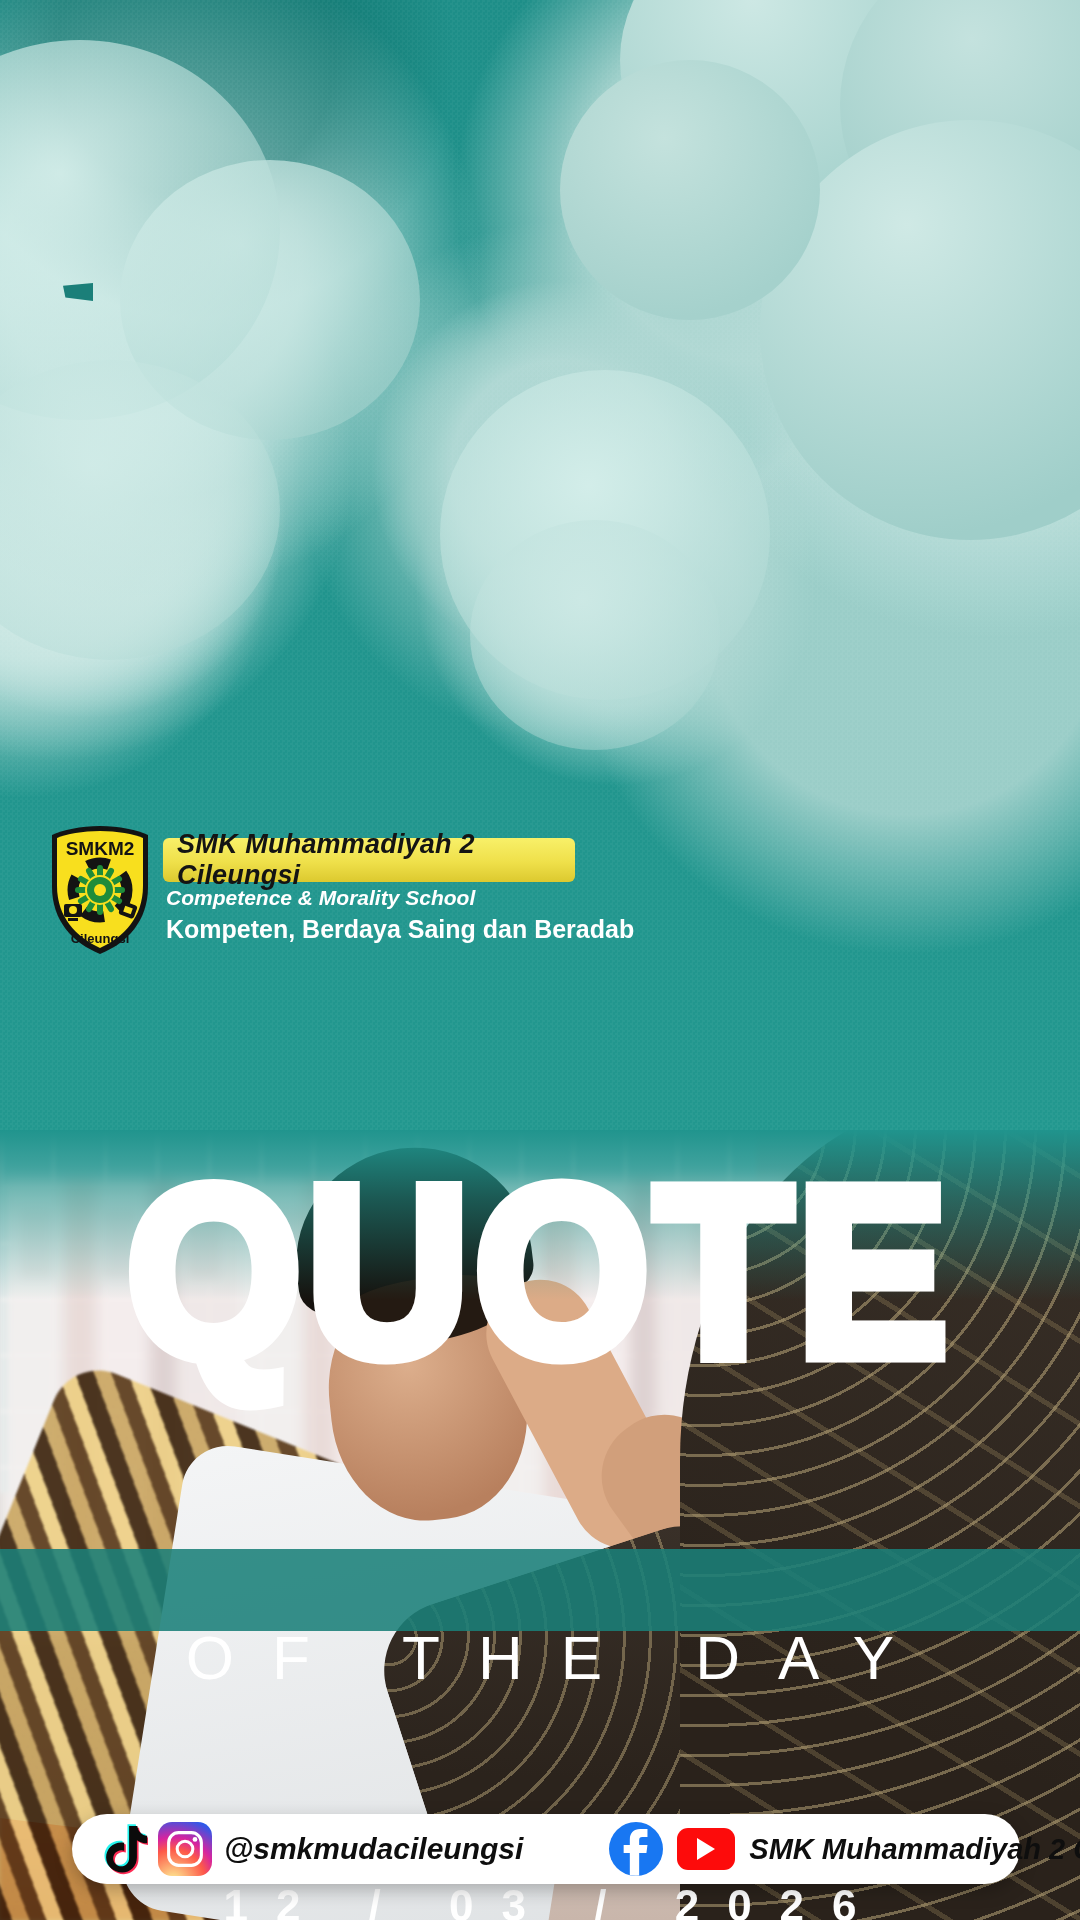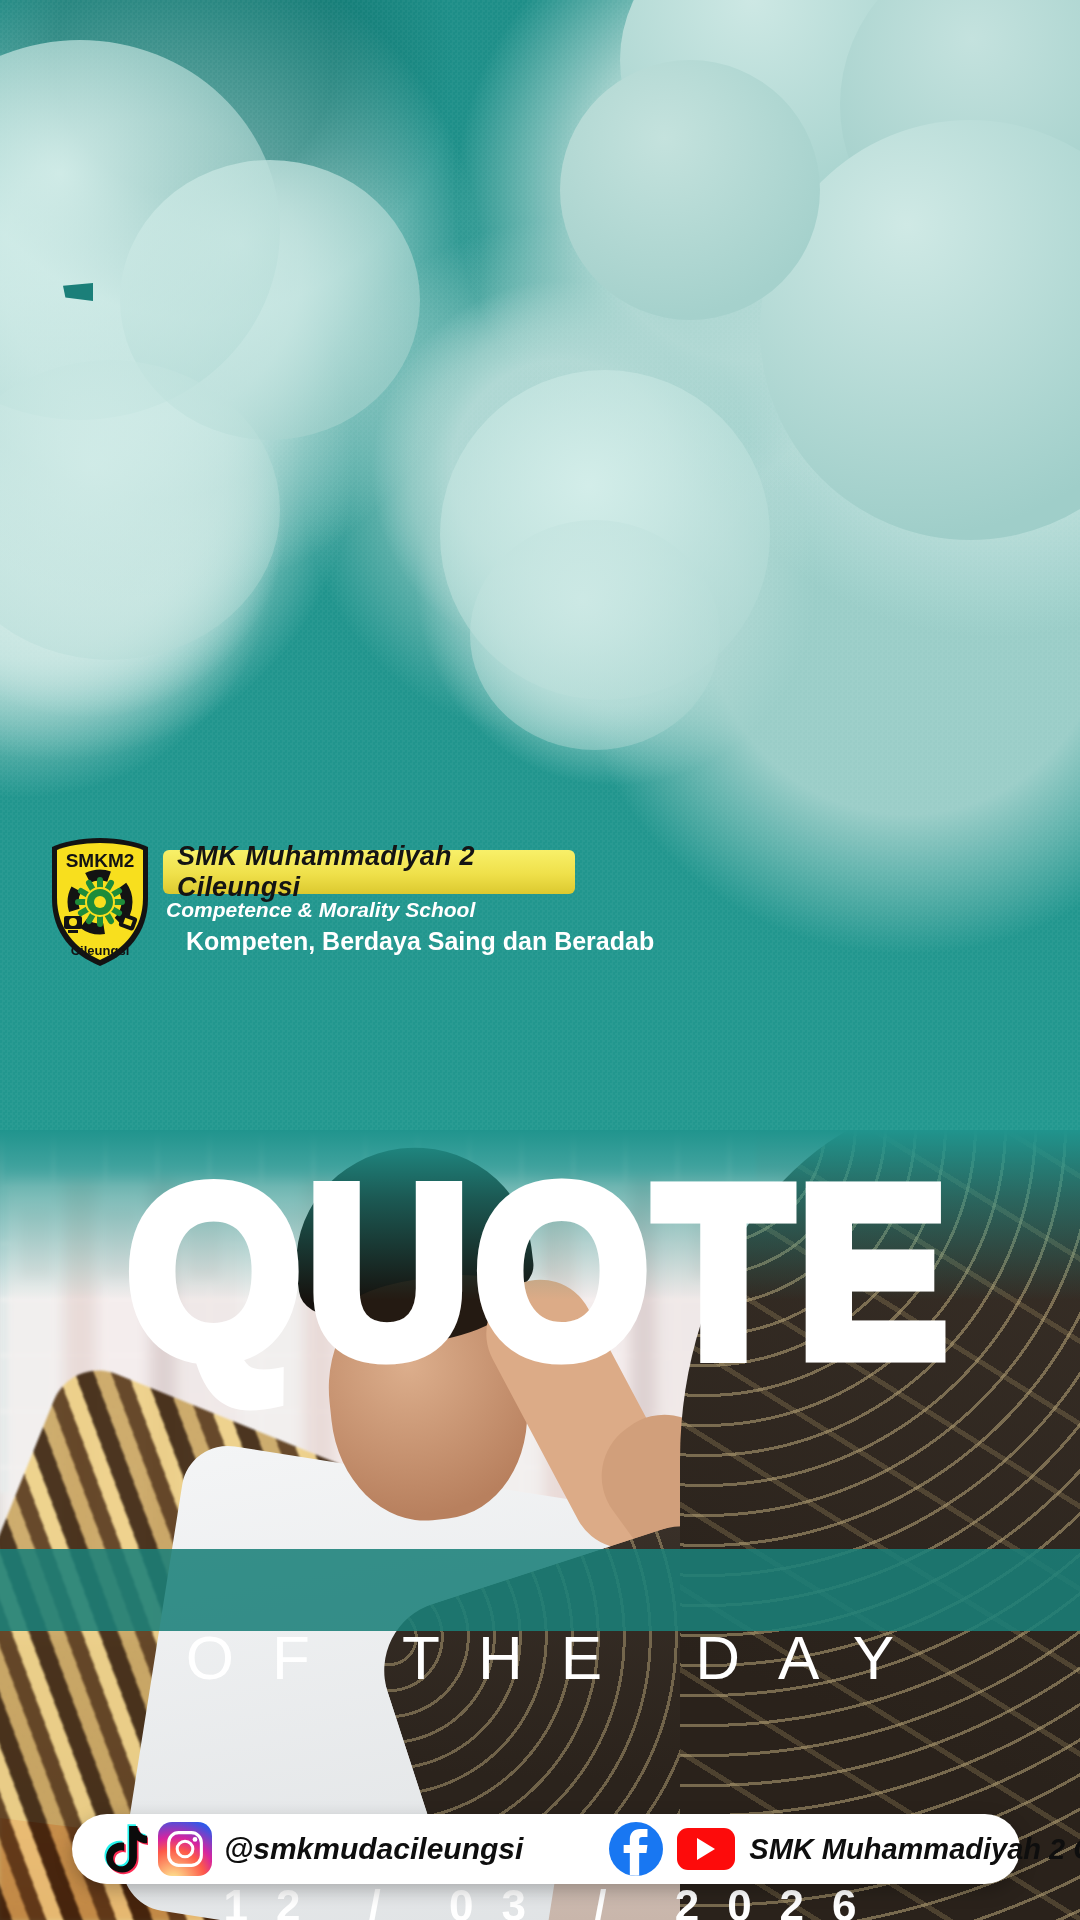--- a/index.html
+++ b/index.html
@@ -36,28 +36,28 @@
   .c3{left:760px;top:120px;width:420px;height:420px;background:radial-gradient(circle at 35% 25%, #cfe9e5, #9fcec9 75%);}
   .c4{left:560px;top:60px;width:260px;height:260px;background:radial-gradient(circle at 40% 30%, #c4e2dd, #a5d1cc 75%);}
   .c5{left:120px;top:160px;width:300px;height:280px;background:radial-gradient(circle at 40% 30%, rgba(210,236,232,.9), rgba(170,213,208,.55) 75%);}
   .c6{left:-120px;top:40px;width:400px;height:380px;background:radial-gradient(circle at 45% 35%, rgba(216,240,236,.9), rgba(176,217,212,.45) 78%);}
   .c7{left:440px;top:370px;width:330px;height:330px;background:radial-gradient(circle at 45% 35%, rgba(212,238,234,.95), rgba(176,217,212,.5) 78%);}
   .c8{left:-60px;top:360px;width:340px;height:300px;background:radial-gradient(circle at 45% 35%, rgba(208,235,231,.85), rgba(176,217,212,.4) 78%);}
   .c9{left:470px;top:520px;width:250px;height:230px;background:radial-gradient(circle at 45% 35%, rgba(205,233,229,.9), rgba(176,217,212,.4) 78%);}
   .snip{position:absolute;left:63px;top:283px;width:30px;height:18px;background:#1b7f79;
     clip-path:polygon(0 15%,100% 0,100% 100%,8% 80%);}
   
-  .header{position:absolute;left:0;top:12px;width:100%;height:180px;}
+  .header{position:absolute;left:0;top:0;width:100%;height:180px;}
   .logo{position:absolute;left:40px;top:34px;}
   .name-banner{position:absolute;left:163px;top:48px;width:412px;height:44px;
     background:linear-gradient(180deg,#f8f069 0%,#efe04a 55%,#dcc92f 100%);
     border-radius:6px;display:flex;align-items:center;padding-left:14px;box-sizing:border-box;}
   .name-banner span{font-style:italic;font-weight:bold;font-size:27px;color:#141414;letter-spacing:.2px;}
   .tag-en{position:absolute;left:166px;top:96px;font-style:italic;font-weight:bold;font-size:21px;color:#fff;}
-  .tag-id{position:absolute;left:166px;top:125px;font-weight:bold;font-size:25px;color:#fff;margin-left:20px;}
+  .tag-id{position:absolute;left:166px;top:125px;font-weight:bold;font-size:25px;color:#fff;}
   
   .quote-word{position:absolute;left:0;top:168px;width:100%;text-align:center;
     font-size:224px;font-weight:bold;color:#fff;-webkit-text-stroke:14px #ffffff;
     letter-spacing:6px;transform:scaleY(1.08);transform-origin:top center;line-height:1.1;}
   .band{position:absolute;left:0;top:333px;width:100%;height:82px;background:rgba(26,128,121,.88);}
   .band-text{position:absolute;left:0;top:324px;width:100%;text-align:center;
     font-size:62px;font-weight:500;color:#fff;letter-spacing:38px;text-indent:38px;}
   .date{position:absolute;left:0;top:512px;width:100%;text-align:center;
     font-size:44px;font-weight:bold;color:#fff;letter-spacing:28px;text-indent:28px;}
   

